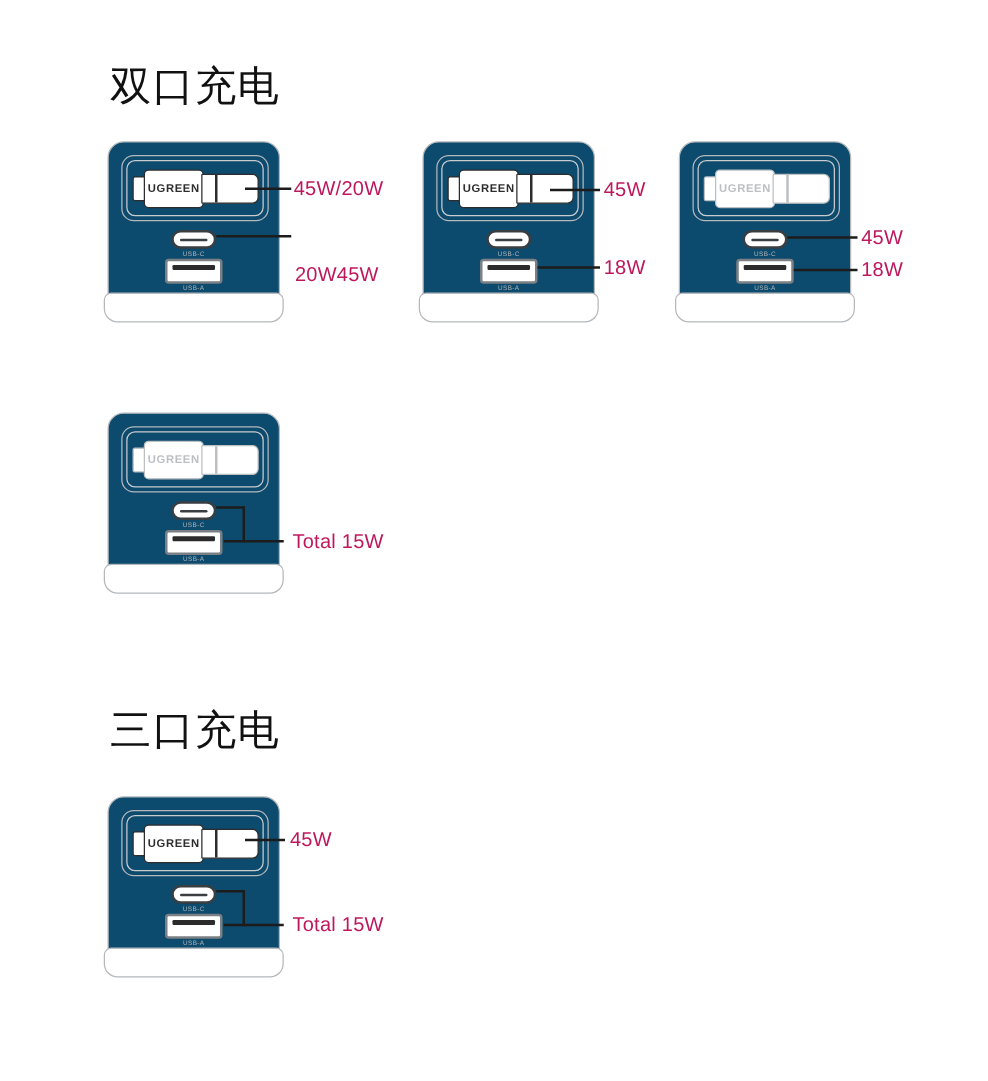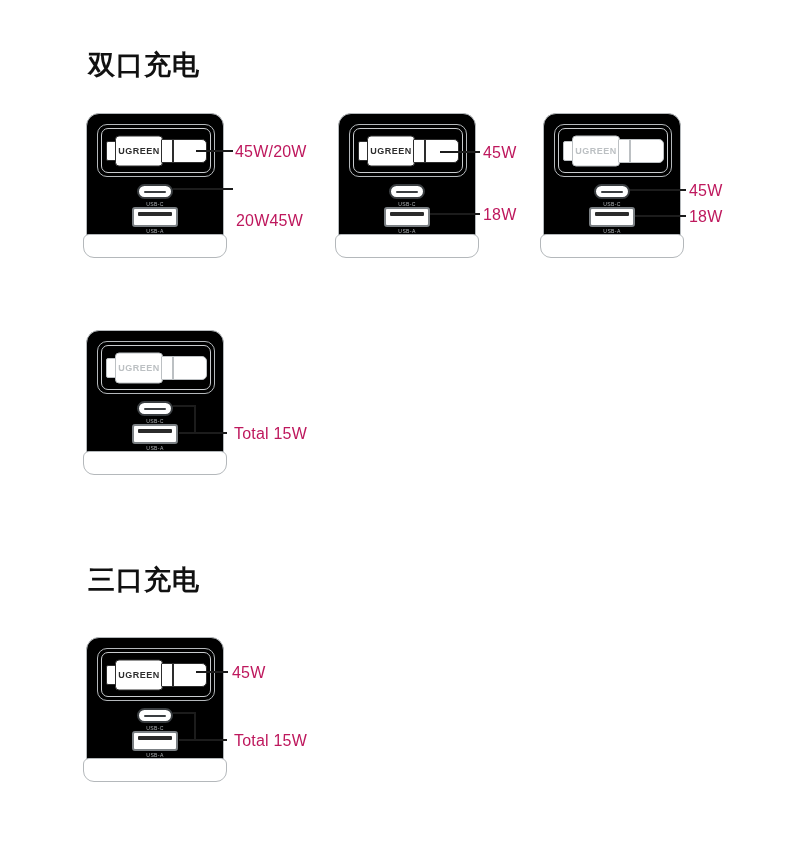--- a/index.html
+++ b/index.html
@@ -2,28 +2,28 @@
 <html><head>
 <meta charset="utf-8">
 <style>
   * { margin:0; padding:0; box-sizing:border-box; }
   html,body { background:#ffffff; }
   body {
     width:790px; height:865px; position:relative; overflow:hidden;
     font-family:"Liberation Sans", sans-serif;
   }
   .heading {
-    position:absolute; font-size:27px; font-weight:700; color:#111111;
+    position:absolute; font-size:33px; font-weight:400; color:#111111;
     letter-spacing:1px;
   }
   
   .charger { position:absolute; width:138px; height:142px; }
   .body {
     position:absolute; inset:0; border:1.5px solid #b4b8bb;
-    border-radius:13px; background:#000000;
+    border-radius:13px; background:#0c4a6e;
   }
   .tray {
     position:absolute; left:10px; top:10px; width:118px; height:53px;
     border:1.5px solid #b4b8bb; border-radius:10px;
   }
   .tray-inner {
     position:absolute; inset:3px; border:1.5px solid #c9cccf;
     border-radius:7px;
   }
   .cable-assembly { position:absolute; inset:0; color:#2d2d2d; --stroke:#2d2d2d; }

